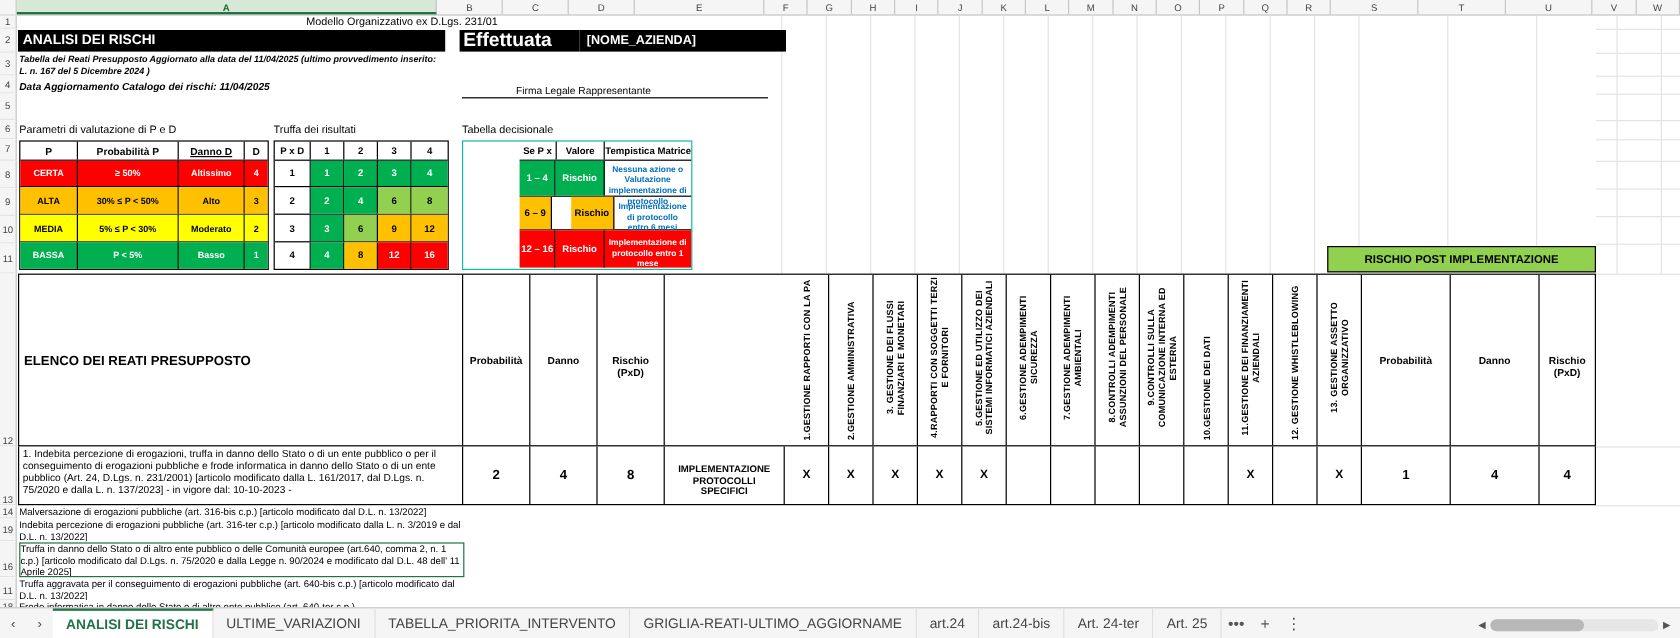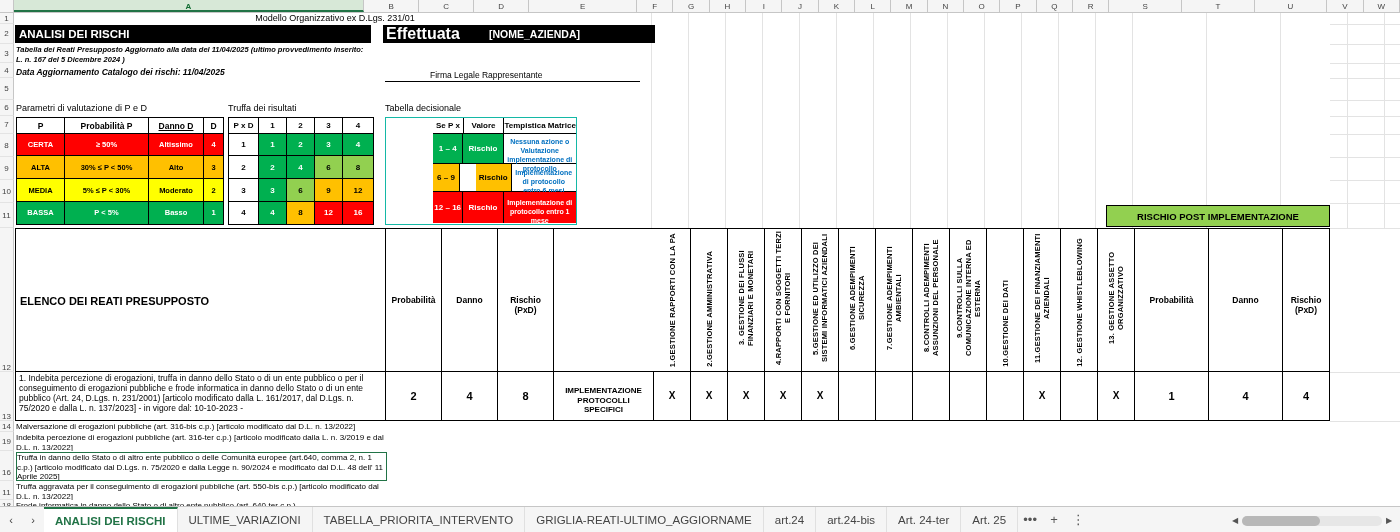--- a/index.html
+++ b/index.html
@@ -350,21 +350,21 @@
       <div class="c b" style="position:absolute; left:1193px; top:0; width:74px; height:48px; border-right:1px solid #000; line-height:48px; font-size:11px;">4</div>
       <div class="c b" style="position:absolute; left:1267px; top:0; width:46px; height:48px; line-height:48px; font-size:11px;">4</div>
     </div>
 
     <div class="cell" style="left:16px; top:409px; width:368px; height:10px; font-size:8px; line-height:10px;">Malversazione di erogazioni pubbliche (art. 316-bis c.p.) [articolo modificato dal D.L. n. 13/2022]</div>
 
     <div class="cell" style="left:16px; top:420px; width:368px; height:18px; font-size:8px; line-height:9.5px;">Indebita percezione di erogazioni pubbliche (art. 316-ter c.p.) [articolo modificato dalla L. n. 3/2019 e dal D.L. n. 13/2022]</div>
 
     <div class="cell" style="left:16px; top:439px; width:371px; height:29px; font-size:8px; line-height:9.5px; border:1px solid #217346;">Truffa in danno dello Stato o di altro ente pubblico o delle Comunità europee (art.640, comma 2, n. 1 c.p.) [articolo modificato dal D.Lgs. n. 75/2020 e dalla Legge n. 90/2024 e modificato dal D.L. 48 dell' 11 Aprile 2025]</div>
 
-    <div class="cell" style="left:16px; top:469px; width:368px; height:18px; font-size:8px; line-height:9.5px;">Truffa aggravata per il conseguimento di erogazioni pubbliche (art. 550-bis c.p.) [articolo modificato dal D.L. n. 13/2022]</div>
+    <div class="cell" style="left:16px; top:469px; width:368px; height:18px; font-size:8px; line-height:9.5px;">Truffa aggravata per il conseguimento di erogazioni pubbliche (art. 640-bis c.p.) [articolo modificato dal D.L. n. 13/2022]</div>
 
     <div class="cell" style="left:16px; top:488px; width:368px; height:10px; font-size:8px; line-height:10px;">Frode informatica in danno dello Stato o di altro ente pubblico (art. 640-ter c.p.)</div>
 
     <div class="cell" style="left:16px; top:499px; width:368px; height:10px; font-size:8px; line-height:10px;">Frode nelle pubbliche forniture (art. 356 c.p.) [introdotto dal D.Lgs. n. 75/2020]</div>
 
   </div>
 
   <div class="tabbar">
     <div class="navbtn">‹</div>
     <div class="navbtn">›</div>

